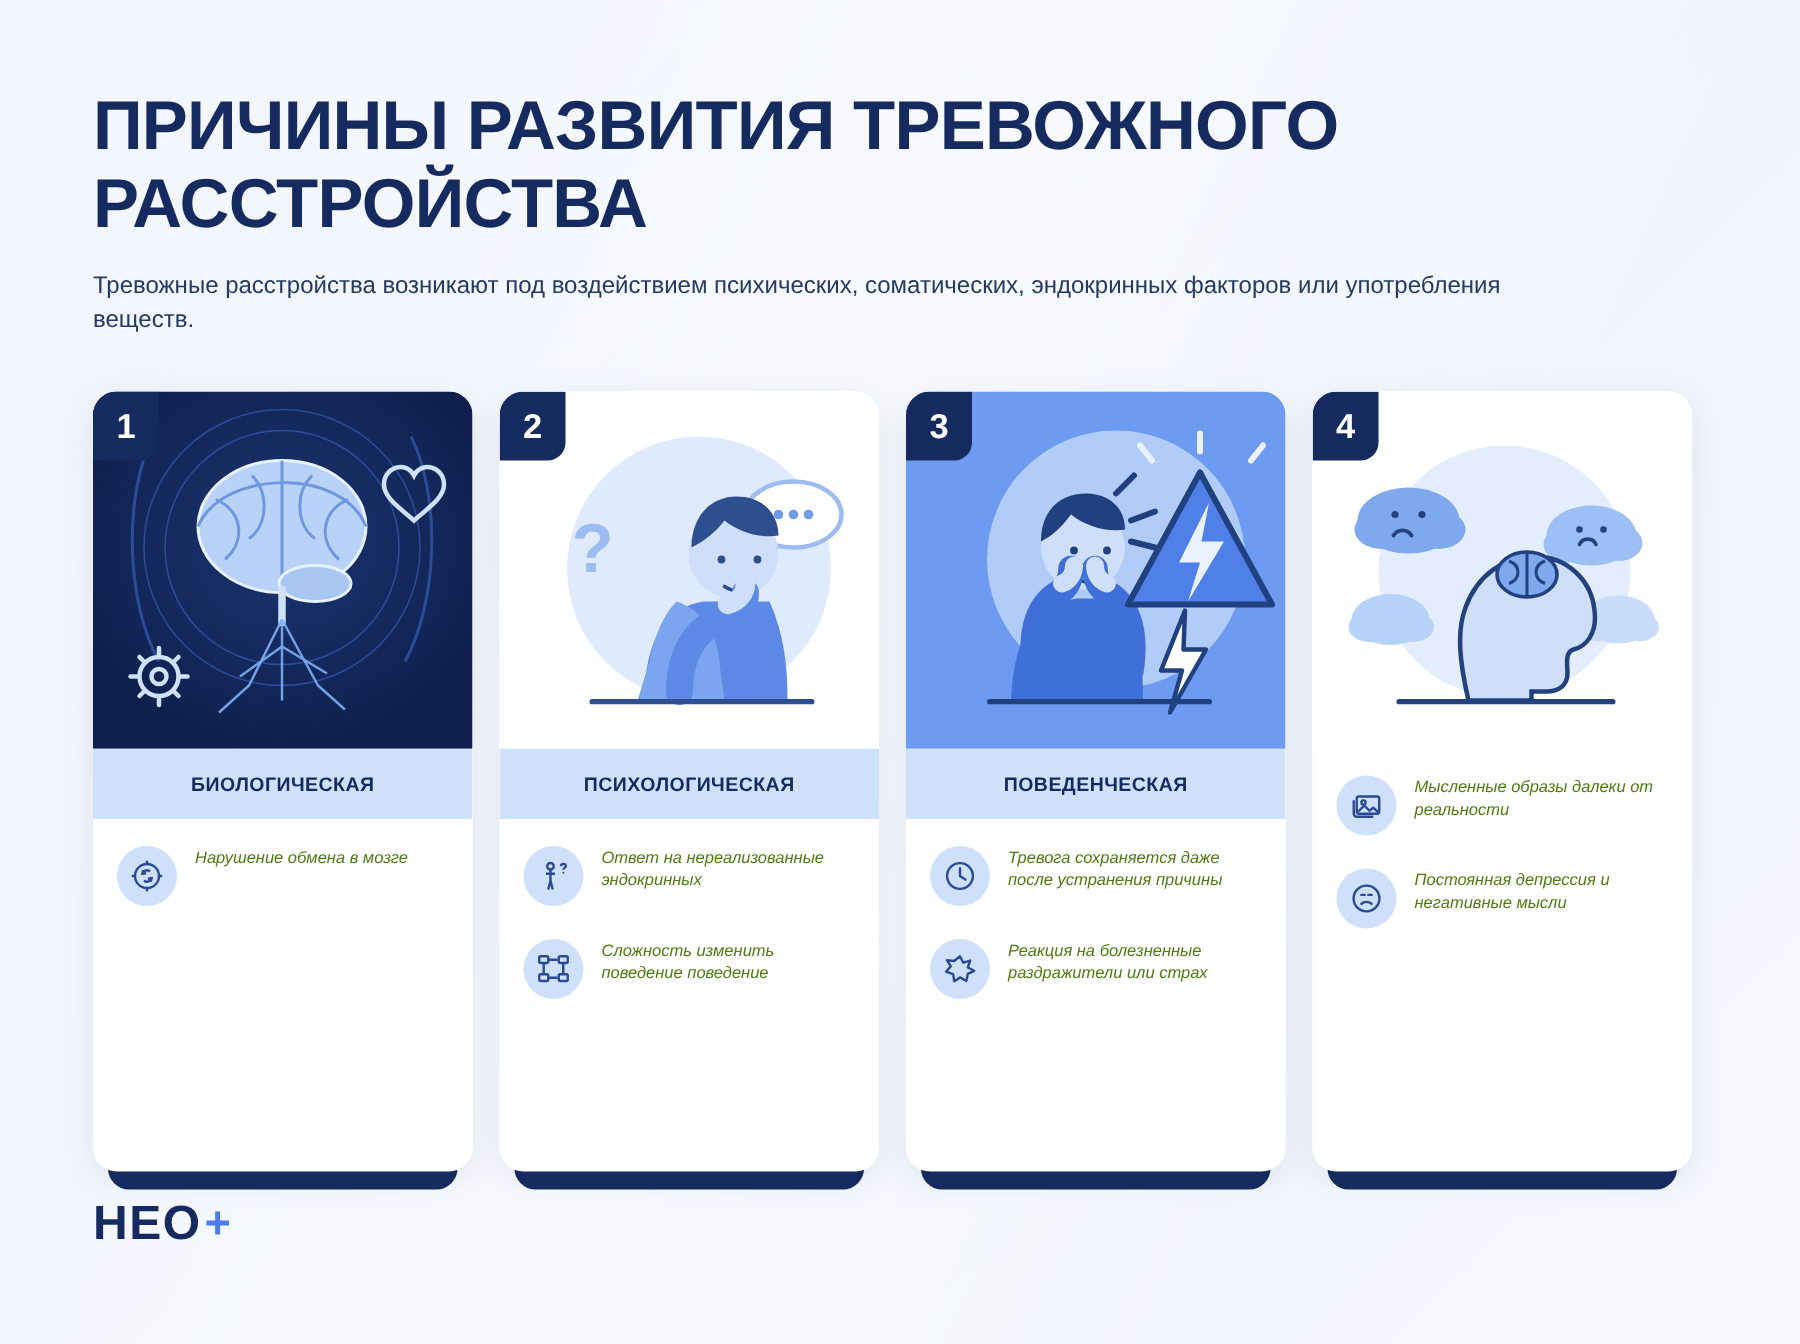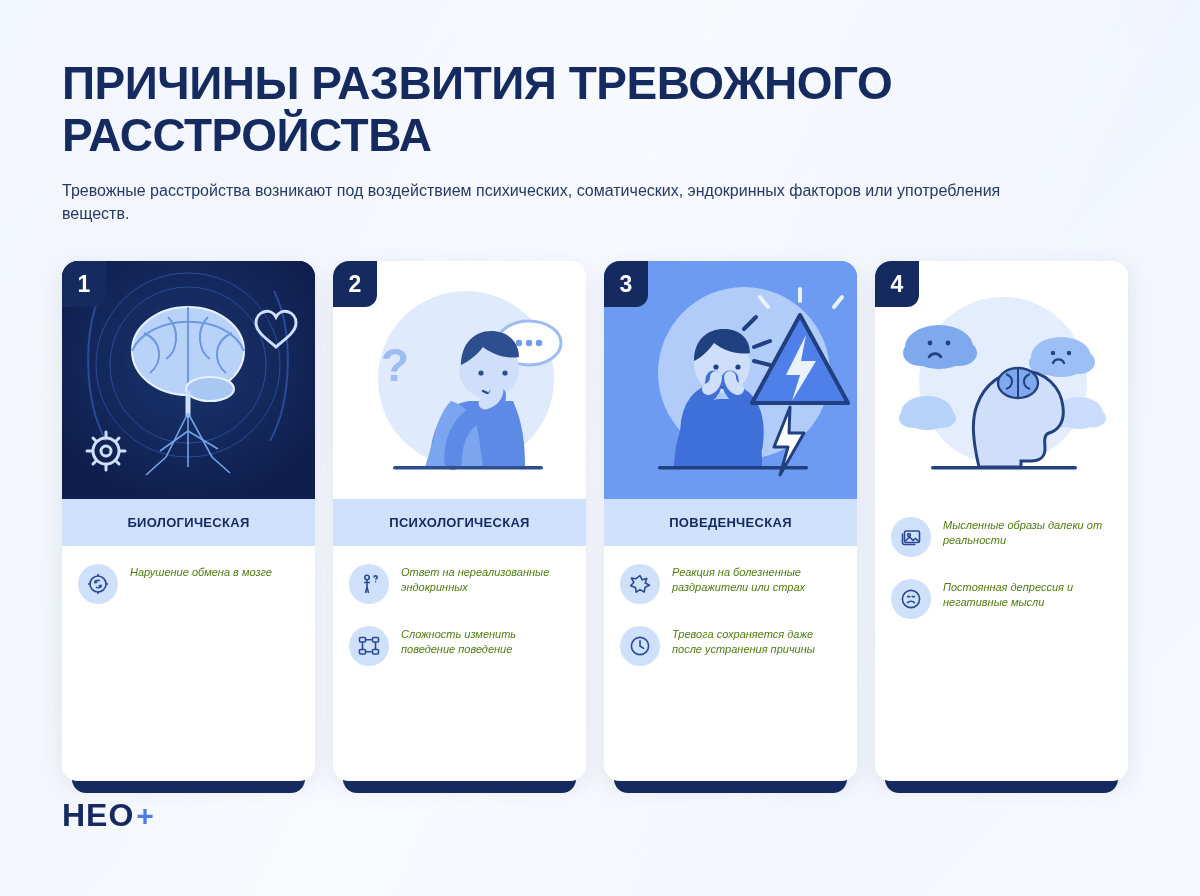--- a/index.html
+++ b/index.html
@@ -376,34 +376,34 @@
             </g>
 
             <path d="M186 146 L170 186 L184 186 L176 214 L200 172 L185 172 Z" fill="#ffffff" stroke="#21407f" stroke-width="3" stroke-linejoin="round"></path>
             <rect x="54" y="205" width="150" height="3.5" rx="1.8" fill="#21407f"></rect>
           </svg>
         </div>
         <div class="cat">ПОВЕДЕНЧЕСКАЯ</div>
         <div class="points">
           <div class="point">
             <span class="pt-icon">
+              <svg width="24" height="24" viewBox="0 0 24 24" fill="none" stroke="#2a4b93" stroke-width="1.6">
+                <circle cx="12" cy="12" r="8.6"></circle>
+                <path d="M12 6.8V12l3.6 2.4" stroke-linecap="round"></path>
+              </svg>
+            </span>
+            <span class="pt-text">Тревога сохраняется даже после устранения причины</span>
+          </div>
+          <div class="point">
+            <span class="pt-icon">
               <svg width="24" height="24" viewBox="0 0 24 24" fill="none" stroke="#2a4b93" stroke-width="1.6" stroke-linejoin="round">
                 <path d="M12 3.5l2.2 4.3 4.6-1.4-1.6 4.6 4.3 2.2-4.3 2-1 4.8-4.2-2.4-3.8 2.6-.8-4.8-4.7-1.6 3.2-3.6-2.6-4.1 4.8.6z"></path>
               </svg>
             </span>
             <span class="pt-text">Реакция на болезненные раздражители или страх</span>
-          </div>
-          <div class="point">
-            <span class="pt-icon">
-              <svg width="24" height="24" viewBox="0 0 24 24" fill="none" stroke="#2a4b93" stroke-width="1.6">
-                <circle cx="12" cy="12" r="8.6"></circle>
-                <path d="M12 6.8V12l3.6 2.4" stroke-linecap="round"></path>
-              </svg>
-            </span>
-            <span class="pt-text">Тревога сохраняется даже после устранения причины</span>
           </div>
         </div>
       </div>
     </div>
 
     <div class="card">
       <div class="base"></div>
       <div class="body">
         <div class="illus light">
           <div class="badge">4</div>

